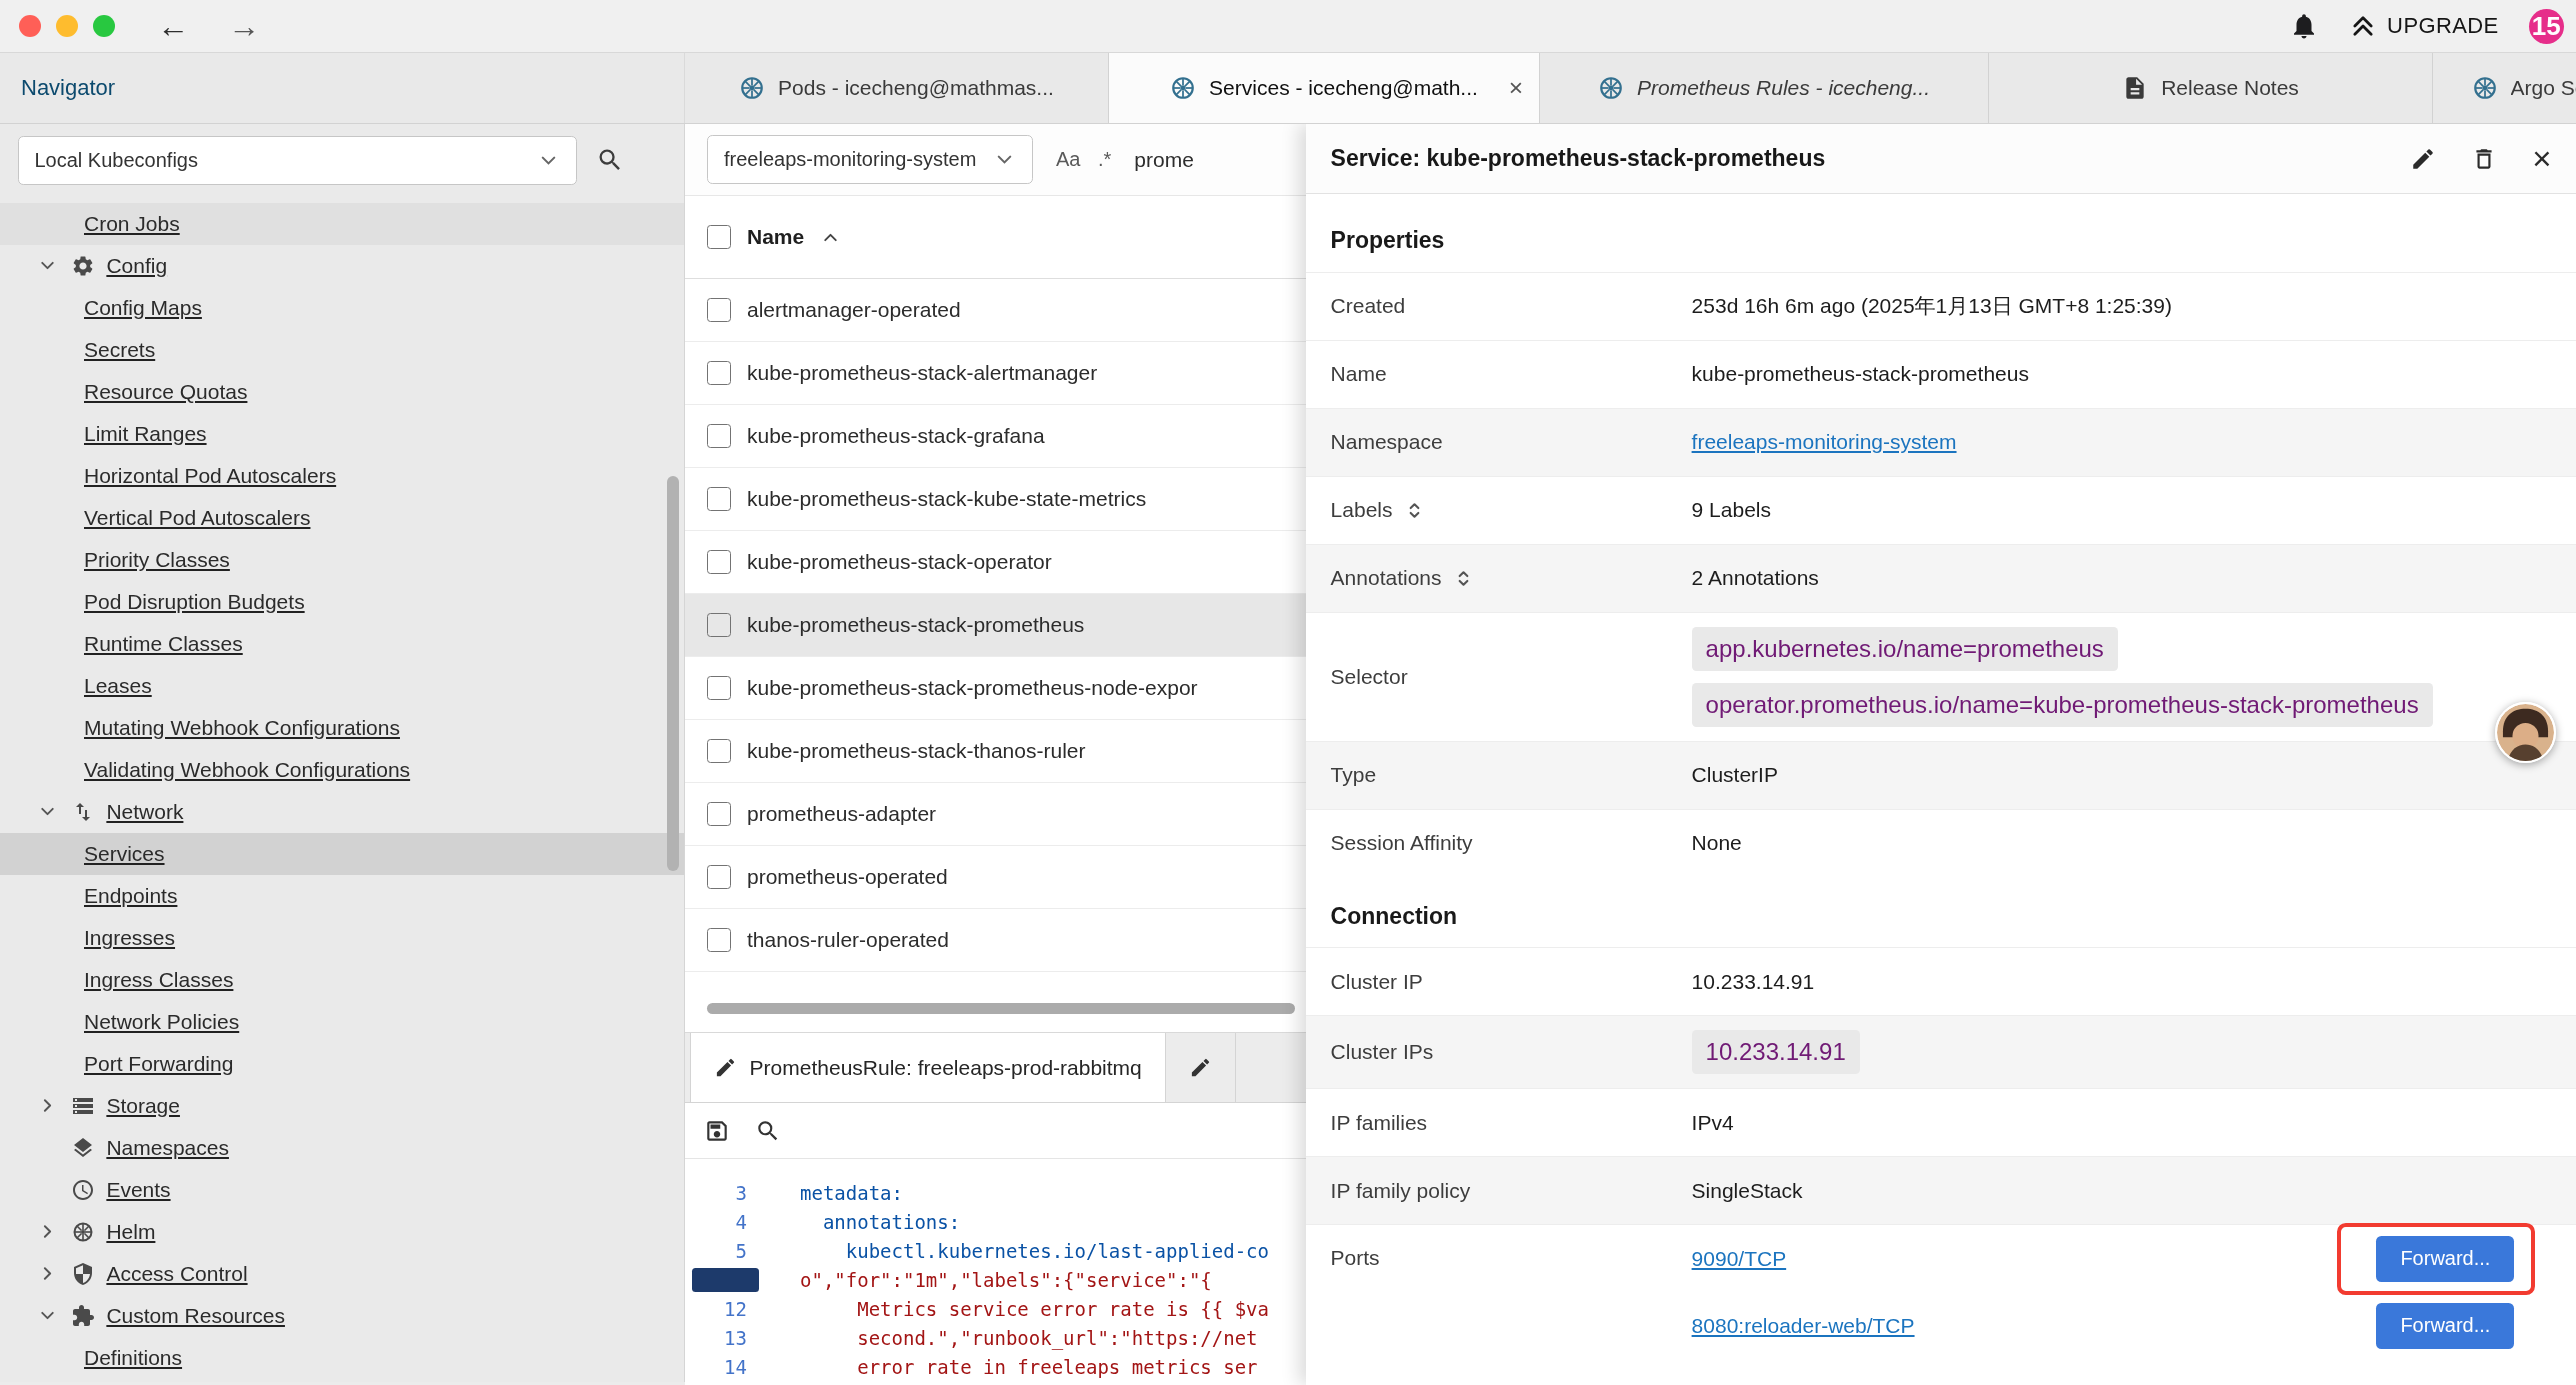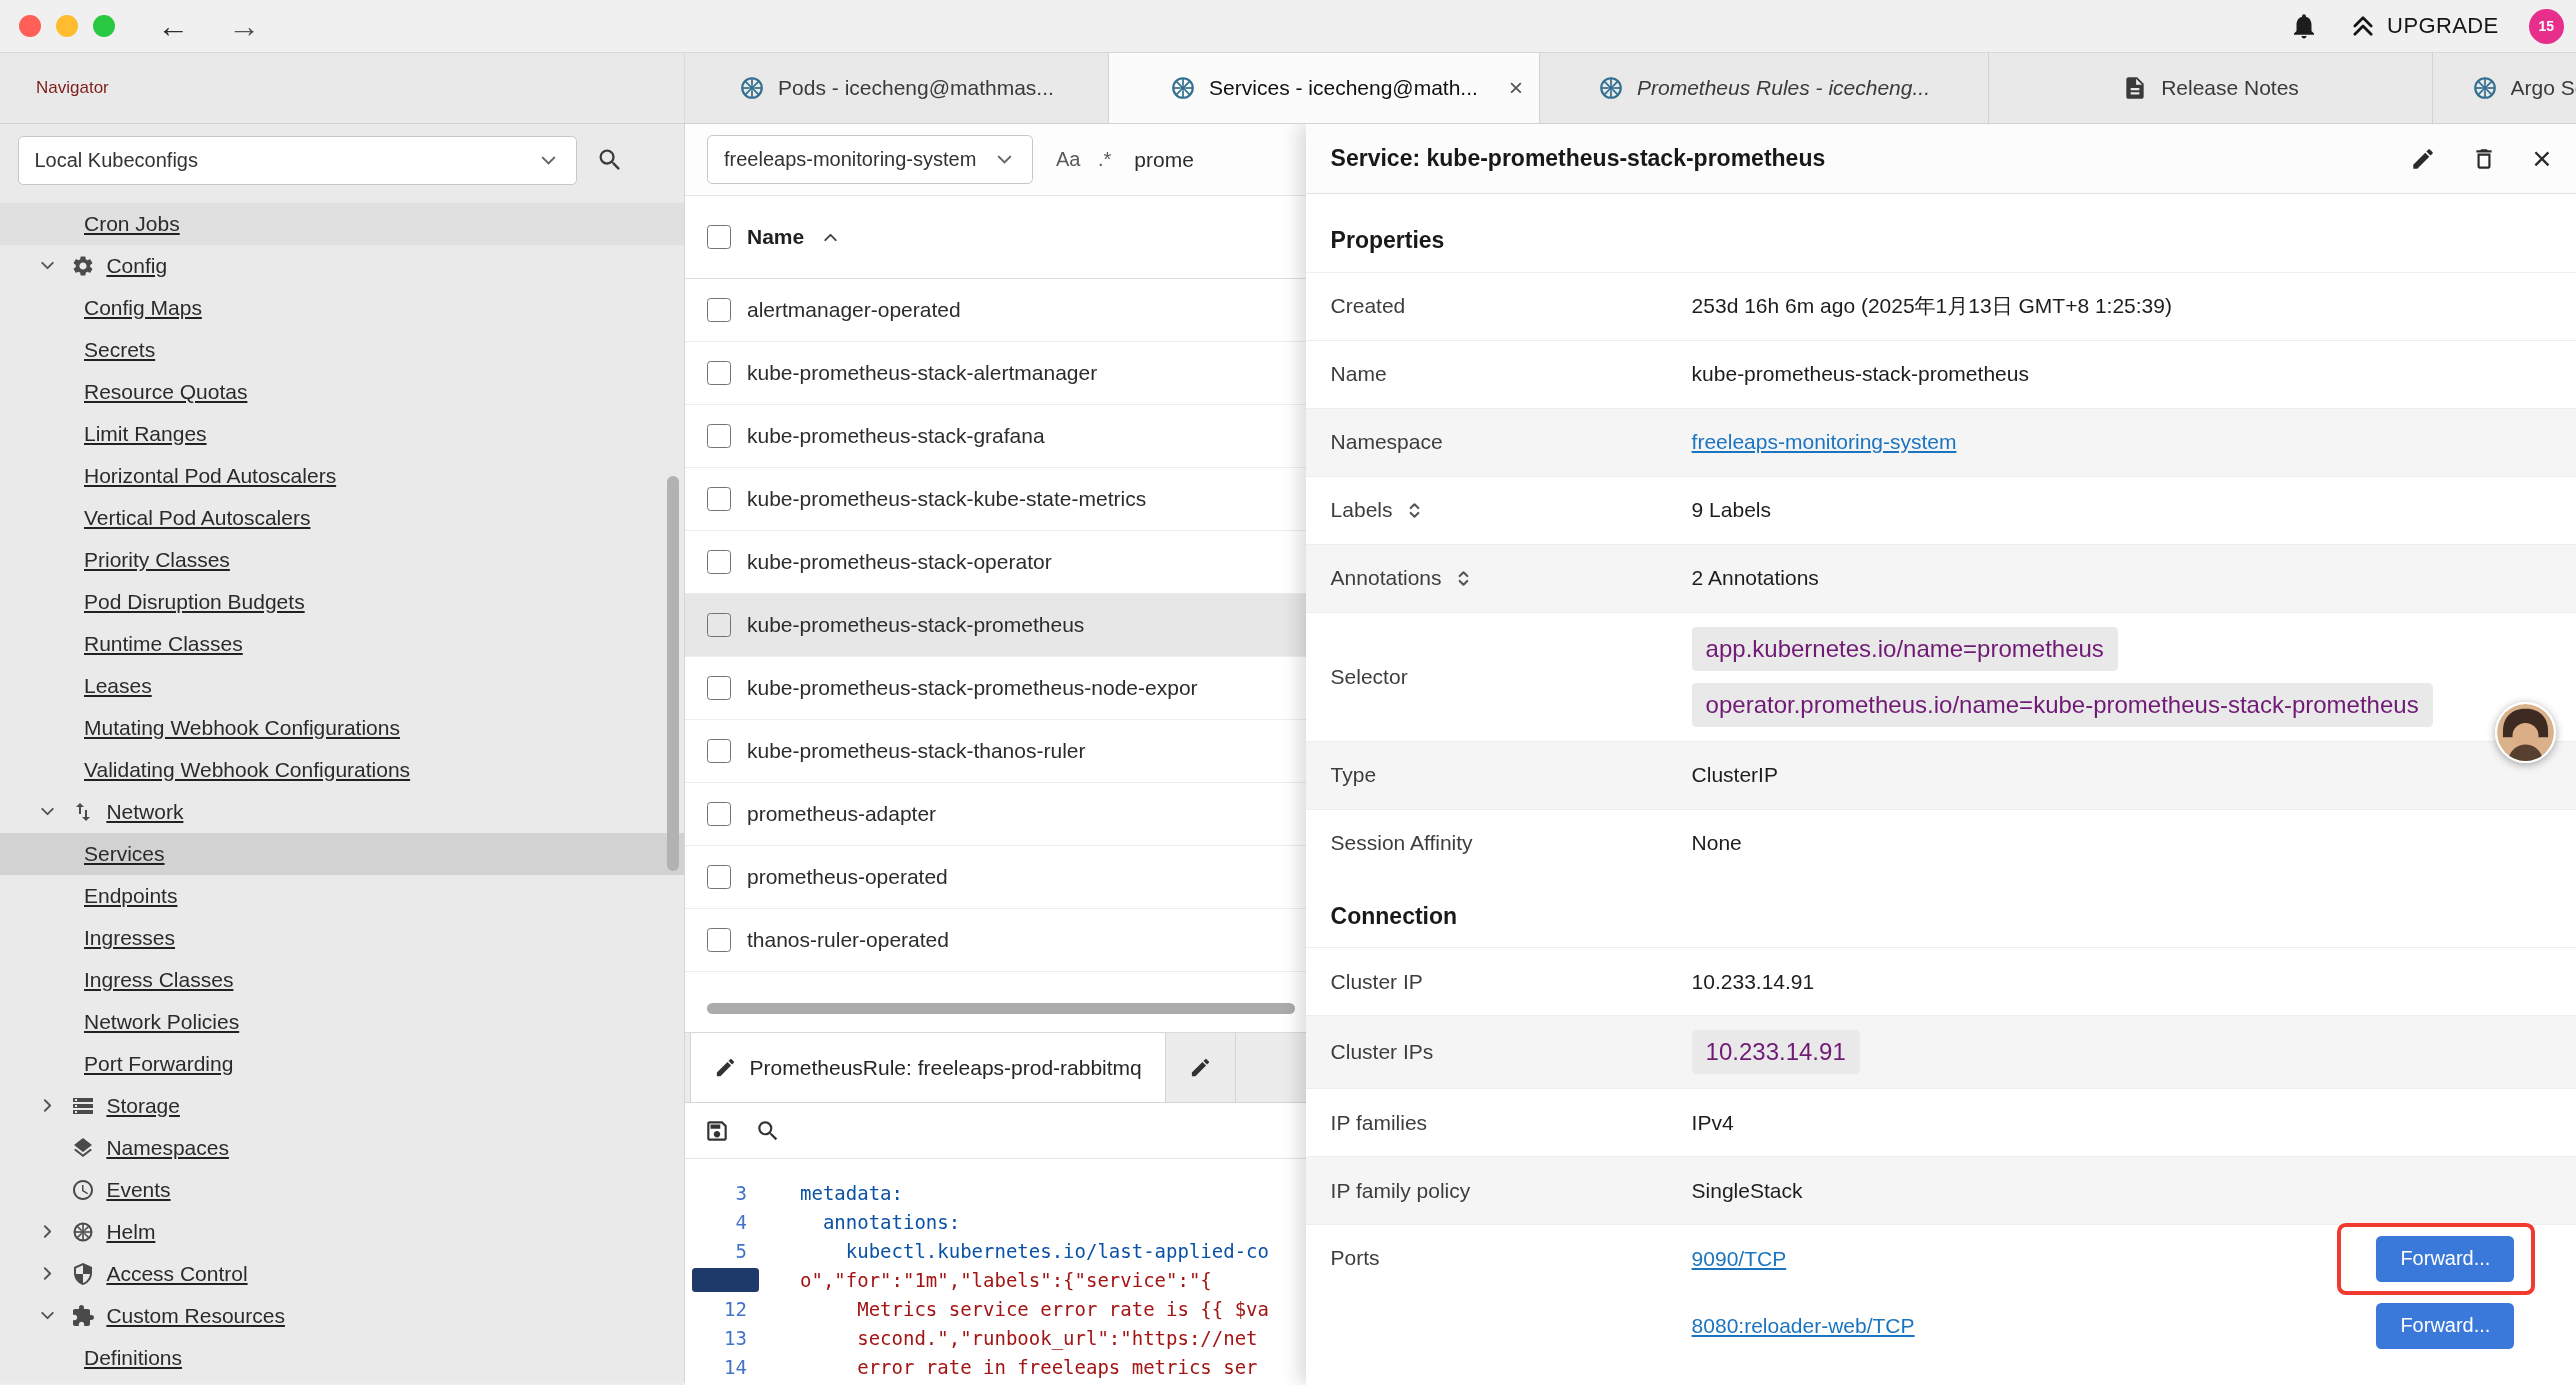--- a/index.html
+++ b/index.html
@@ -15,25 +15,25 @@
   .light.red { background:var(--tl-r,#ff5f57); }
   .light.yellow { background:var(--tl-y,#febc2e); }
   .light.green { background:var(--tl-g,#28c840); }
   .nav-arrows { margin-left:42px; display:flex; gap:39px; font-size:32px; line-height:1; }
   .arrow { color:#2e2e2e; }
   .arrow.fwd { color:#565656; }
   .topbar-right { margin-left:auto; display:flex; align-items:center; gap:30px; margin-right:12.3px; }
   .bell svg { width:30px; height:30px; color:#1d1d1f; }
   .upgrade { display:flex; align-items:center; gap:10.5px; font-size:22px; color:#161616; letter-spacing:0.4px; }
   .upgrade svg { width:28px; height:28px; color:#161616; }
-  .badge { width:35px; height:35px; border-radius:50%; background:var(--badge,#e62e8a); color:#fff; font-size:14px; font-weight:700; display:flex; align-items:center; justify-content:center; }
+  .badge { width:35px; height:35px; border-radius:50%; background:var(--badge,#e62e8a); color:#fff; font-size:26px; font-weight:700; display:flex; align-items:center; justify-content:center; }
 
   
   .tabrow { position:absolute; top:53px; left:0; right:0; height:71px; background:#e9e9e9; border-bottom:0.9px solid #d2d2d2; display:flex; z-index:30; }
-  .nav-header { width:685px; flex:none; display:flex; align-items:center; padding-left:36px; font-size:17px; color:#7f1d1d; border-right:0.9px solid #dadada; }
+  .nav-header { width:685px; flex:none; display:flex; align-items:center; padding-left:21px; font-size:22px; color:#0c4a6e; border-right:0.9px solid #dadada; }
   .tabs { display:flex; flex:1; overflow:hidden; }
   .tab { position:relative; flex:none; display:flex; align-items:center; justify-content:center; gap:13px; border-right:0.9px solid #d2d2d2; font-size:21px; color:#3a3a3a; background:#e9e9e9; height:100%; }
   .tab.active { background:#fbfbfb; color:#101010; }
   .tab.italic .tab-label { font-style:italic; }
   .tab-icon svg { width:26px; height:26px; }
   .tab-icon.kubernetes { color:#33708f; }
   .tab-icon.document { color:#3a3a3a; }
   .tab-label { white-space:nowrap; overflow:hidden; }
   .tab-close { position:absolute; right:16px; font-size:24.6px; color:#555; line-height:1; }
 

